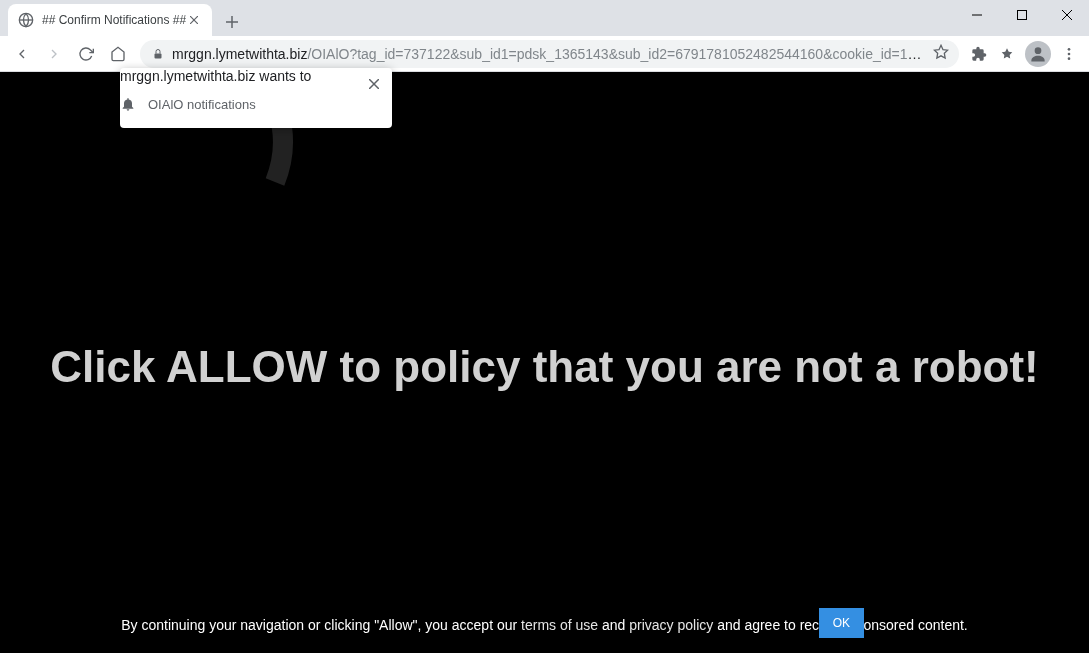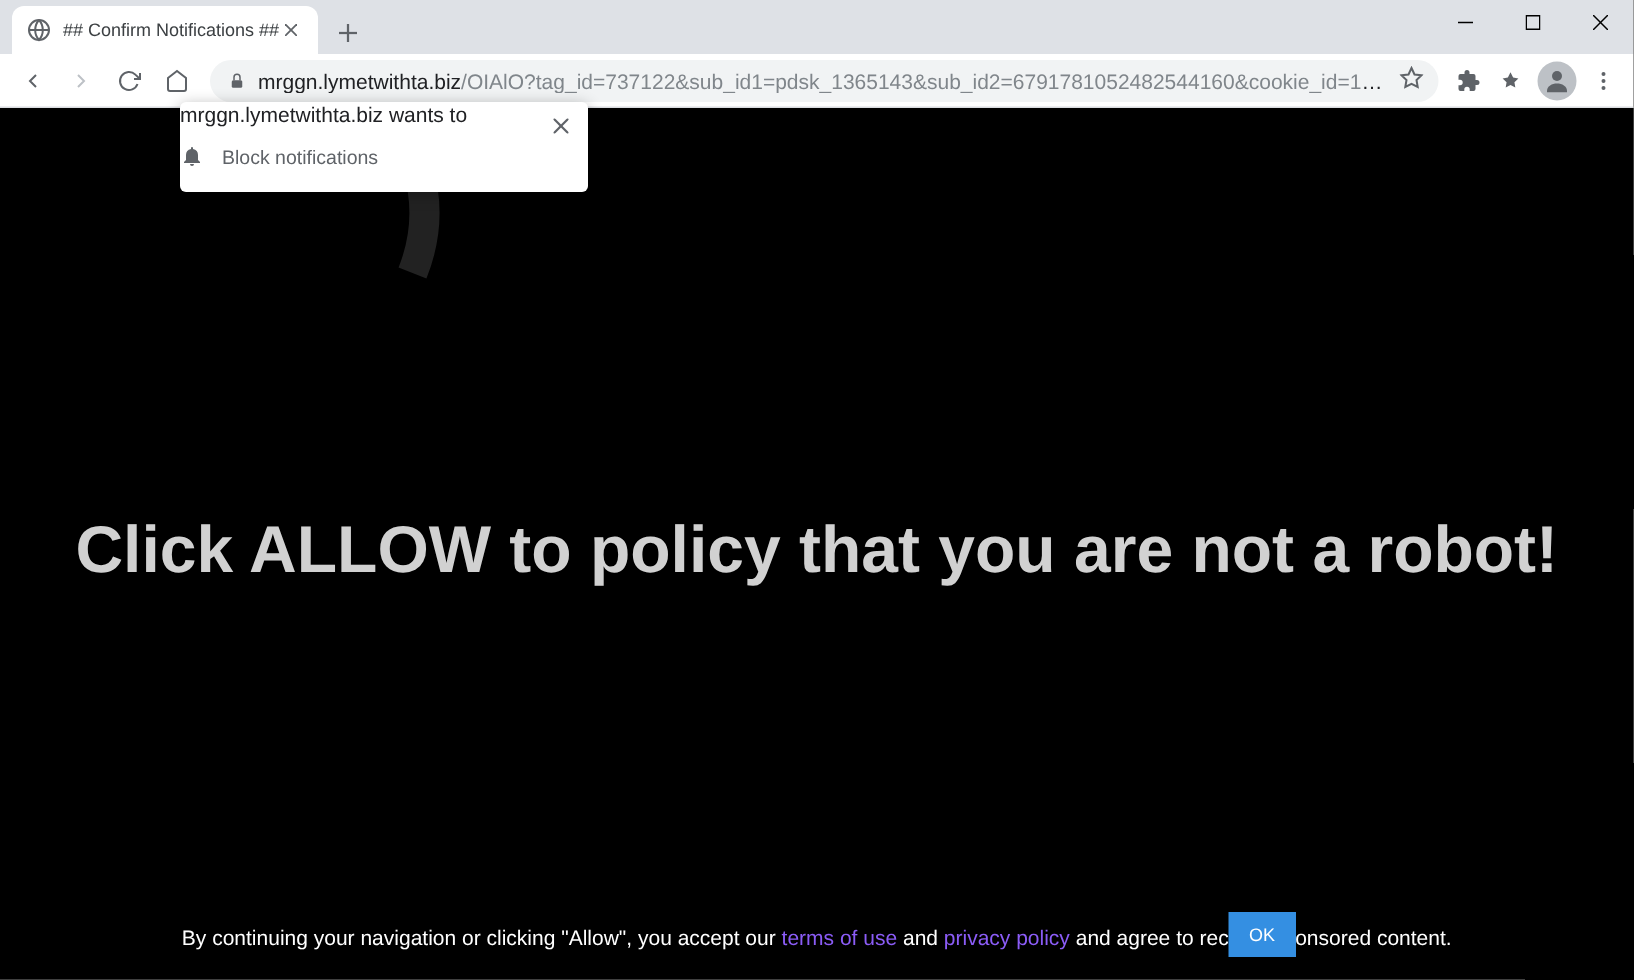--- a/index.html
+++ b/index.html
@@ -28,21 +28,21 @@
   .url-path { color:#80868b; }
   .star-icon { color:#5f6368; margin-left:6px;}
   .ext-icon { width:28px; height:28px; display:flex; align-items:center; justify-content:center; color:#5f6368; cursor:pointer;}
   .avatar { width:26px; height:26px; border-radius:50%; background:#bdc1c6; display:flex; align-items:center; justify-content:center; margin:0 4px;}
 
   
   .page { position: absolute; top: 72px; left: 0; right: 0; bottom: 0; background: #000; color:#fff; }
   .page-arrow { position:absolute; top:0; left:245px; }
   .main-text { position:absolute; top:270px; left:0; right:0; text-align:center; font-size:44px; font-weight:bold; color:#d1d1d1; padding:0 30px;}
   .footer-consent { position:absolute; bottom:20px; left:0; right:0; text-align:center; font-size:14px; color:#fff; padding:0 40px;}
-  .footer-consent a { color:#8b5cf6; text-decoration:none; }
+  .footer-consent a { color:#e5e5e5; text-decoration:none; }
   .ok-btn { position:absolute; bottom:15px; right:225px; background:#348fe2; color:#fff; border:none; padding:8px 14px; font-size:12px; cursor:pointer;}
 
   
   .notif-prompt { position:absolute; top:68px; left:120px; width:272px; background:#fff; border-radius:4px; box-shadow:0 2px 10px rgba(0,0,0,0.3); z-index:200; color:#202124;}
   .notif-close { position:absolute; top:8px; right:10px; width:16px; height:16px; cursor:pointer; color:#5f6368; display:flex; align-items:center; justify-content:center;}
   .notif-title { font-size:14px; margin-bottom:12px; padding-right:18px;}
   .notif-row { display:flex; align-items:center; font-size:13px; color:#5f6368; margin-bottom:16px;}
   .notif-bell { width:16px; height:16px; margin-right:12px; color:#5f6368;}
   .notif-buttons { display:flex; justify-content:flex-end; gap:8px;}
   .notif-btn { border:1px solid #dadce0; background:#fff; color:#1a73e8; padding:6px 16px; font-size:13px; border-radius:4px; cursor:pointer;}
@@ -176,15 +176,15 @@
         <line x1="10" y1="0" x2="0" y2="10" stroke="#5f6368" stroke-width="1.5"></line>
       </svg>
   </div>
   <div class="notif-title">mrggn.lymetwithta.biz wants to</div>
   <div class="notif-row">
     <span class="notif-bell">
       <svg width="16" height="16" viewBox="0 0 24 24" fill="#5f6368">
           <path d="M12 22a2 2 0 0 0 2-2h-4a2 2 0 0 0 2 2zm6-6V11a6 6 0 0 0-5-5.91V4a1 1 0 0 0-2 0v1.09A6 6 0 0 0 6 11v5l-2 2v1h16v-1z"></path>
         </svg>
     </span>
-    <span>Block notifications</span>
+    <span>OIAlO notifications</span>
   </div>
 </div>
 
 </body></html>

